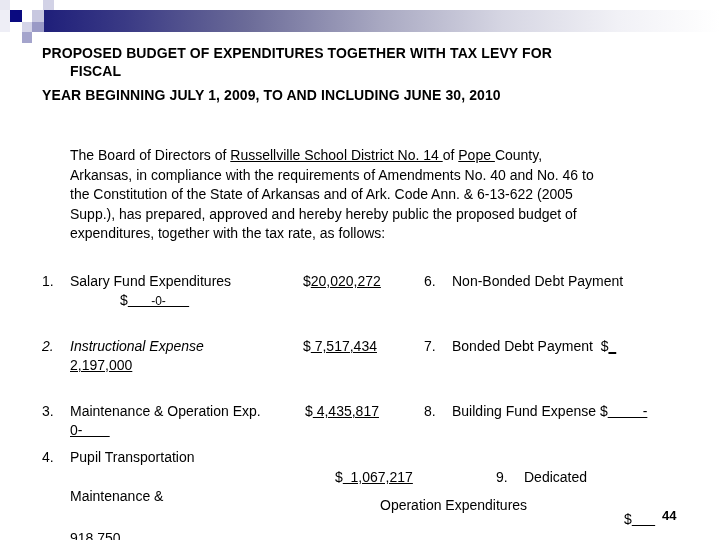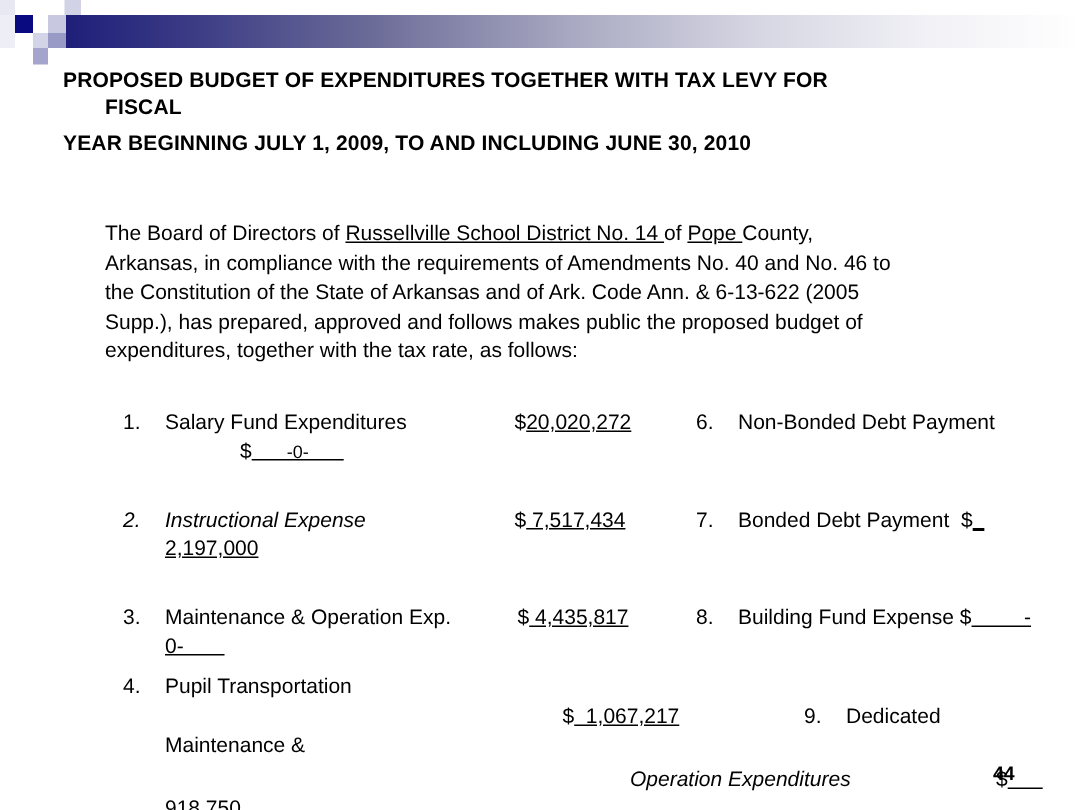--- a/index.html
+++ b/index.html
@@ -52,21 +52,21 @@
       left: 70px;
       top: 146px;
       width: 630px;
       font-size: 14px;
       line-height: 19.5px;
     }
     .para .ln { display: block; white-space: nowrap; }
     .u { text-decoration: underline; }
 
     
-    .item { font-size: 14px; line-height: 19px; white-space: nowrap; margin-left: 40px; }
+    .item { font-size: 14px; line-height: 19px; white-space: nowrap; }
     .num { display: inline-block; width: 28px; }
     .bold { font-weight: bold; }
   </style>
 </head>
 <body>
 
 <div class="grad-bar"></div>
 <div class="sq sq-tl"></div>
 <div class="sq sq-left"></div>
 <div class="sq sq-dark"></div>
@@ -77,21 +77,21 @@
 <div class="sq sq-low"></div>
 
 <div class="abs title title-1">PROPOSED BUDGET OF EXPENDITURES TOGETHER WITH TAX LEVY FOR</div>
 <div class="abs title title-2">FISCAL</div>
 <div class="abs title title-3">YEAR BEGINNING JULY 1, 2009, TO AND INCLUDING JUNE 30, 2010</div>
 
 <div class="abs para">
   <span class="ln"><span>The Board of Directors of </span><span class="u">Russellville School District No. 14 </span><span>of </span><span class="u">Pope </span><span>County,</span></span>
   <span class="ln">Arkansas, in compliance with the requirements of Amendments No. 40 and No. 46 to</span>
   <span class="ln">the Constitution of the State of Arkansas and of Ark. Code Ann. &amp; 6-13-622 (2005</span>
-  <span class="ln">Supp.), has prepared, approved and follows makes public the proposed budget of</span>
+  <span class="ln">Supp.), has prepared, approved and hereby hereby public the proposed budget of</span>
   <span class="ln">expenditures, together with the tax rate, as follows:</span>
 </div>
 
 <div class="abs item" style="left:42px; top:272px;">
   <span class="num">1.</span><span>Salary Fund Expenditures</span>
 </div>
 <div class="abs item" style="left:303px; top:272px;">
   <span>$</span><span class="u">20,020,272</span>
 </div>
 <div class="abs item" style="left:120px; top:291px;">
@@ -139,20 +139,20 @@
 <div class="abs item" style="left:335px; top:468px;">
   <span>$</span><span class="u" style="white-space:pre;">  1,067,217</span>
 </div>
 <div class="abs item" style="left:70px; top:529px;">
   <span>918,750</span>
 </div>
 
 <div class="abs item" style="left:496px; top:468px;">
   <span class="num">9.</span><span>Dedicated</span>
 </div>
-<div class="abs item" style="left:380px; top:510px;font-style:italic;">
+<div class="abs item" style="left:380px; top:496px;">
   <span>Operation Expenditures</span>
 </div>
 <div class="abs item" style="left:624px; top:510px;">
   <span>$</span><span class="u" style="white-space:pre;">      </span>
 </div>
 
 <div class="abs bold" style="left:662px; top:508px; font-size:13px;">44</div>
 
 </body></html>

